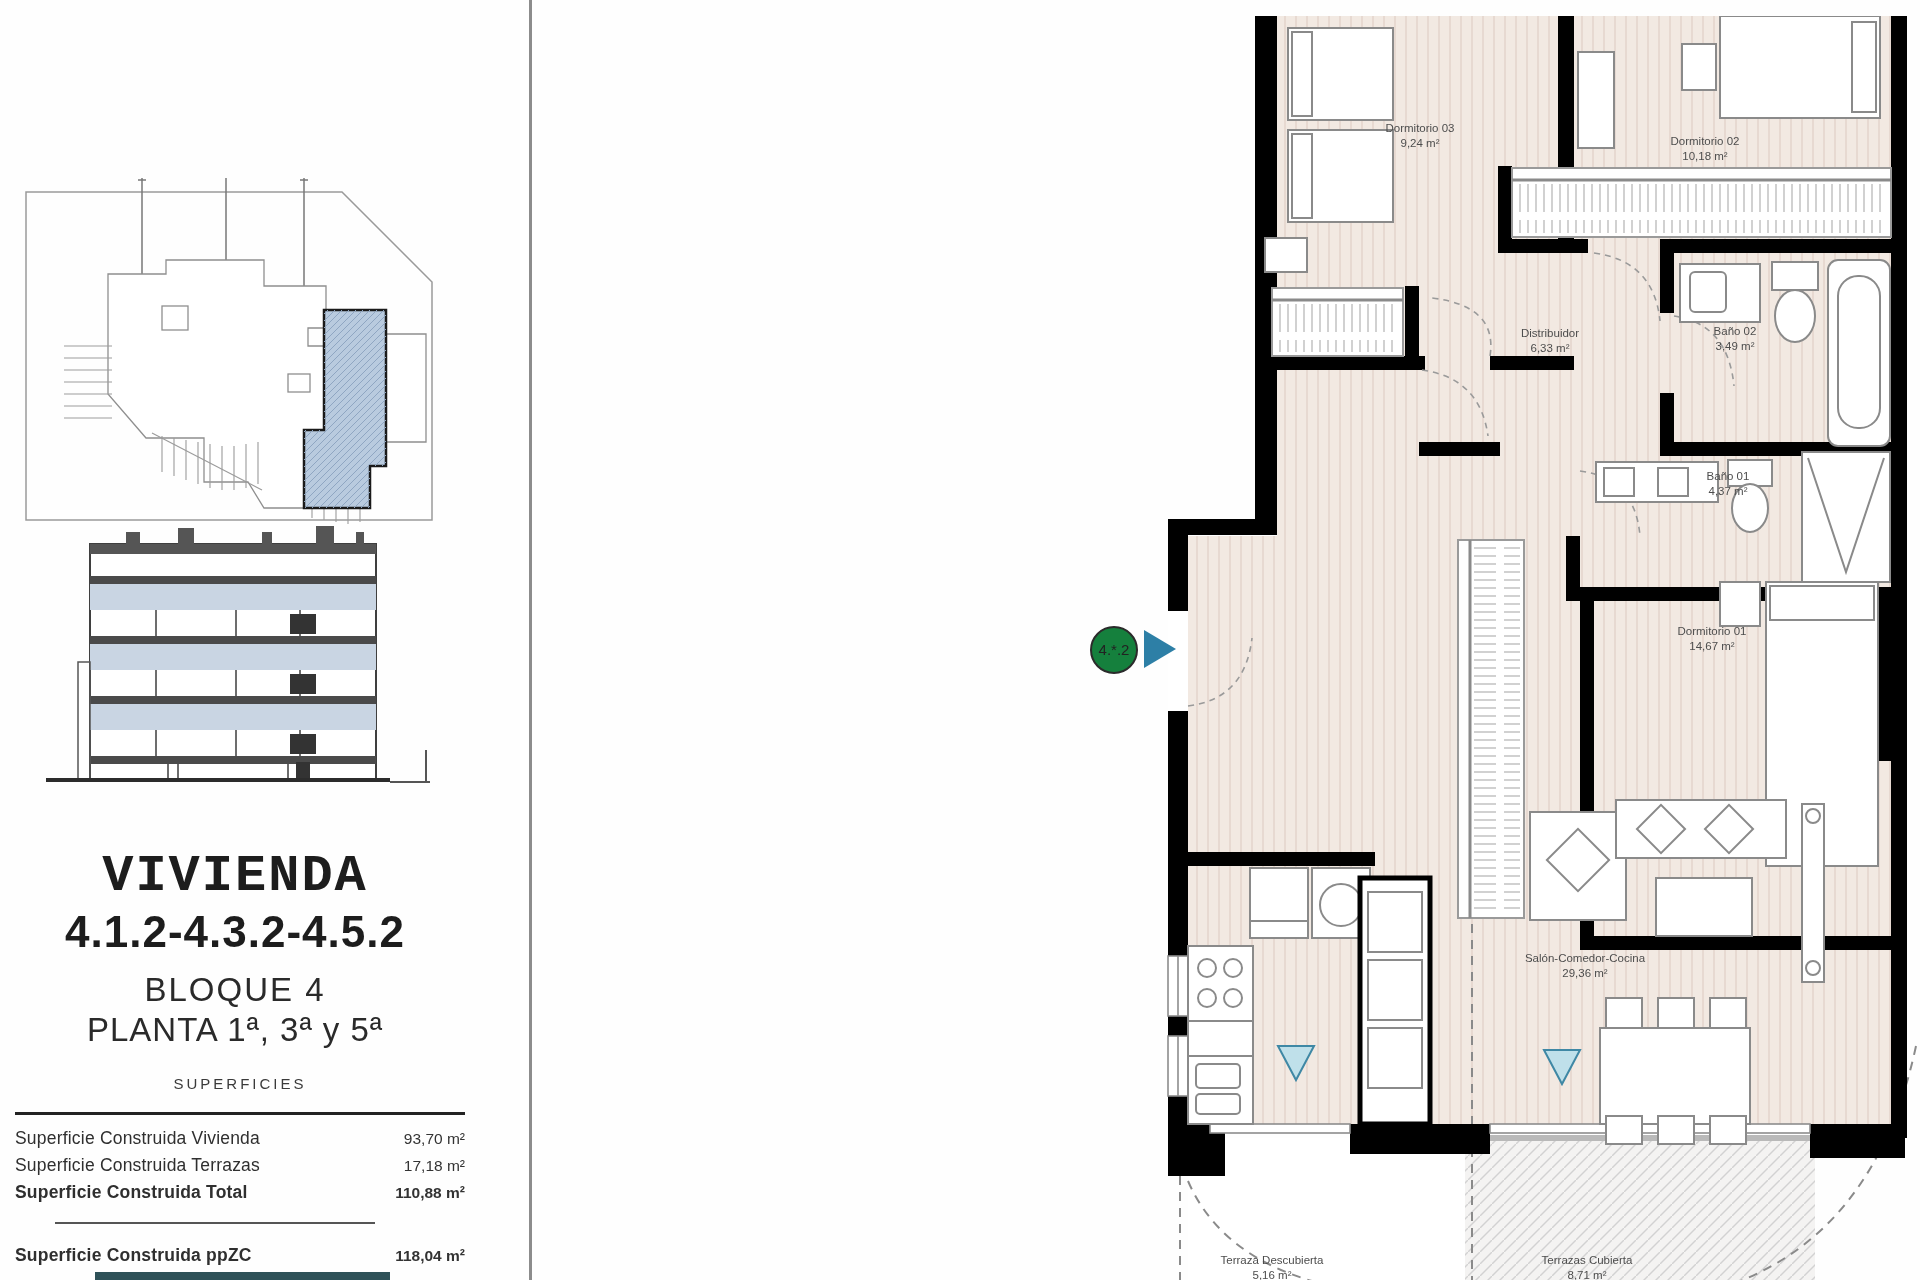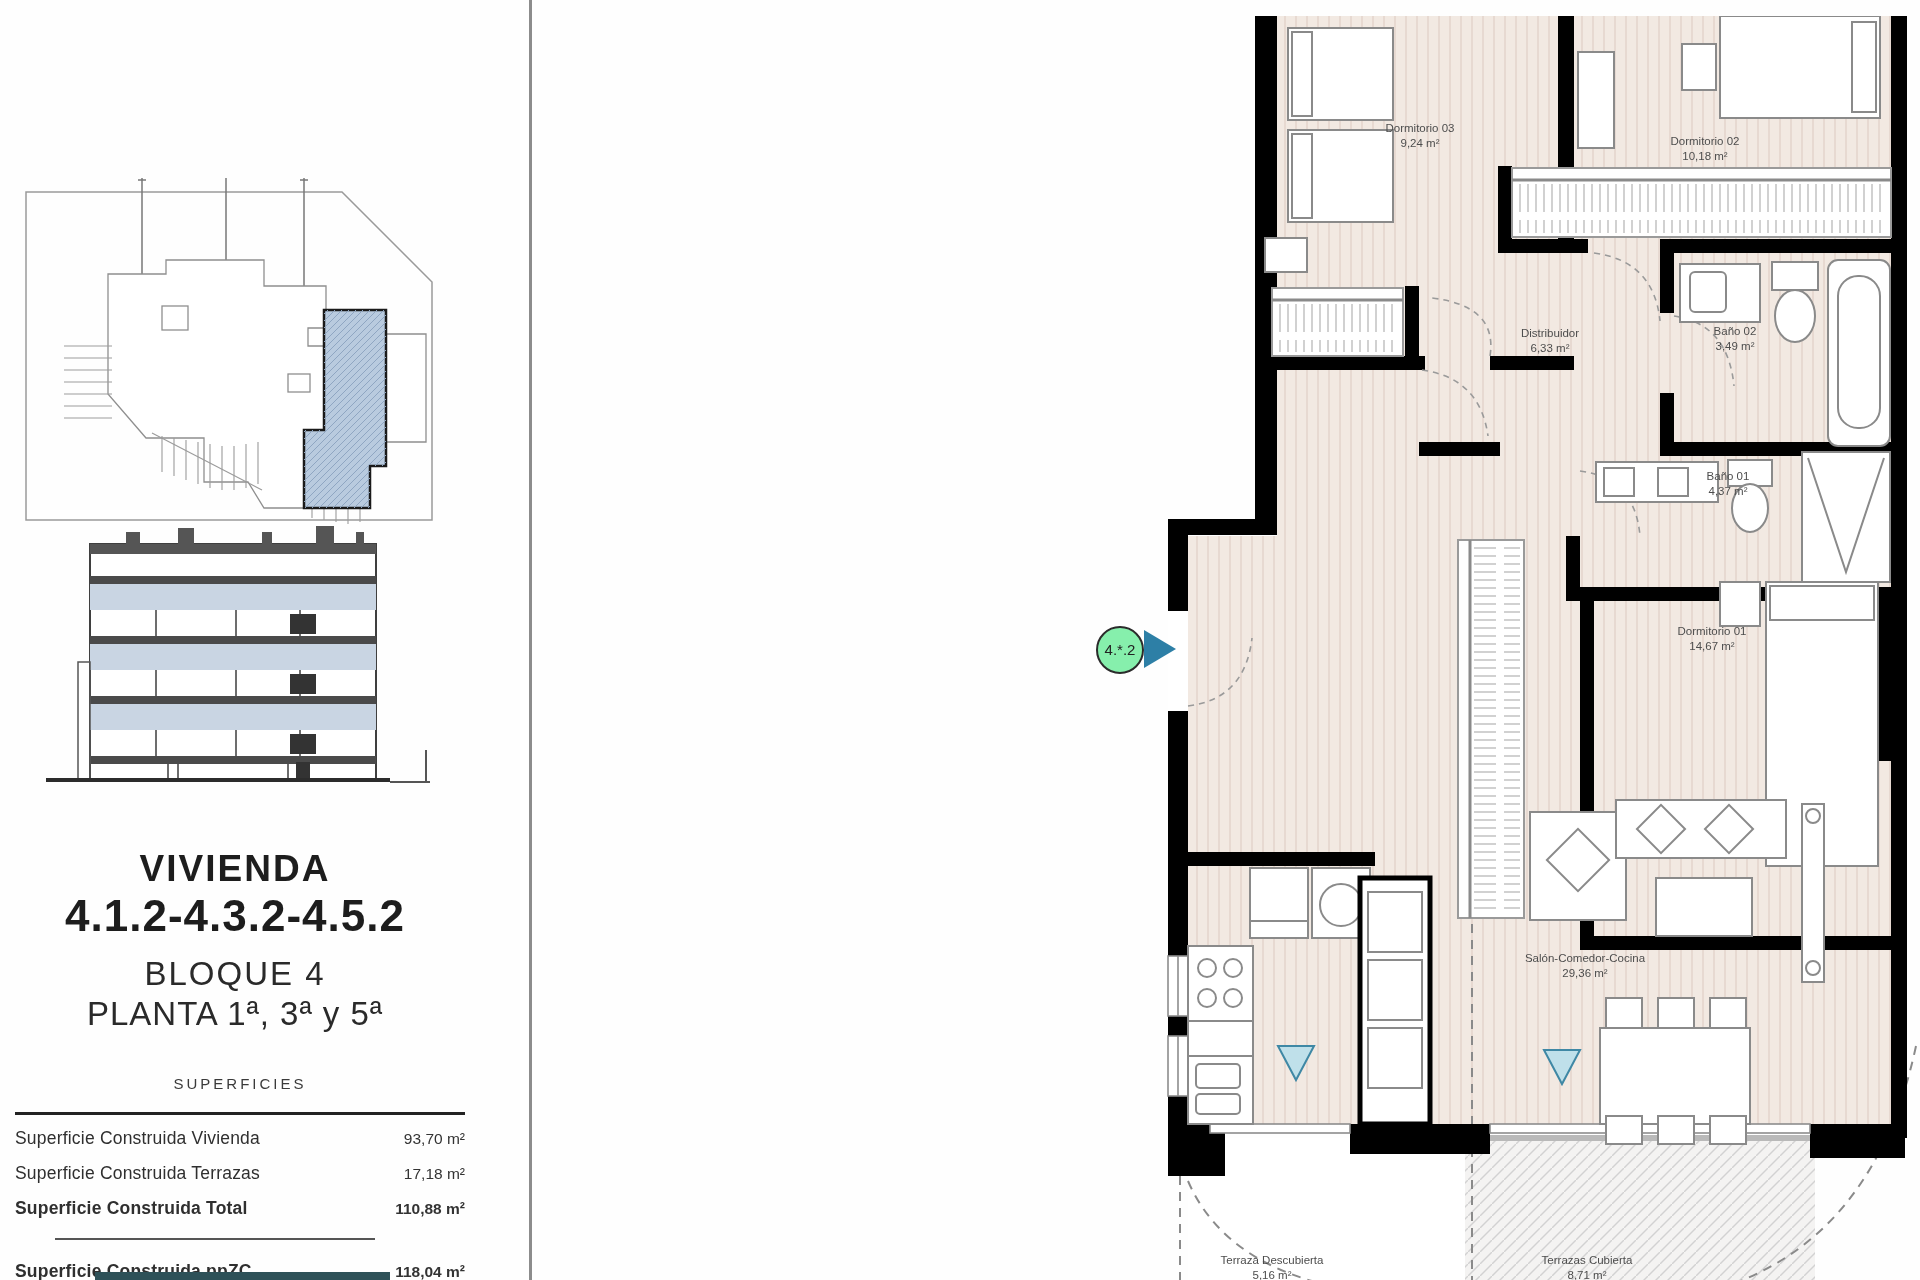--- a/index.html
+++ b/index.html
@@ -7,44 +7,44 @@
 
   
   .divider{position:absolute;left:529px;top:0;width:3px;height:1280px;background:#8c8c8c;}
 
   
   .panel{position:absolute;left:0;top:0;width:530px;height:1280px;}
   .siteplan{position:absolute;left:12px;top:178px;}
   .elevation{position:absolute;left:38px;top:522px;}
 
   .titleblock{position:absolute;left:0;top:850px;width:470px;text-align:center;color:#1d1d1d;}
-  .t-main{font-size:37px;font-weight:bold;letter-spacing:2px;line-height:1.05;}
+  .t-main{font-size:52px;font-weight:bold;letter-spacing:2px;line-height:1.05;font-family:Liberation Mono, monospace;}
   .t-code{font-size:44px;font-weight:bold;letter-spacing:1px;margin-top:2px;}
   .t-block{font-size:33px;font-weight:400;letter-spacing:2px;margin-top:14px;color:#2a2a2a;}
   .t-planta{font-size:33px;font-weight:400;letter-spacing:1px;margin-top:2px;color:#2a2a2a;}
 
   .surf{position:absolute;left:15px;top:1075px;width:450px;color:#2f2f2f;}
   .surf-h{font-size:15px;letter-spacing:3px;text-align:center;color:#3a3a3a;padding-bottom:20px;border-bottom:3px solid #222;}
   .surf-rows{margin-top:10px;}
-  .srow{display:flex;justify-content:space-between;align-items:baseline;font-size:17.5px;line-height:26px;margin-top:8px;}
+  .srow{display:flex;justify-content:space-between;align-items:baseline;font-size:17.5px;line-height:26px;}
   .srow .lab{letter-spacing:.2px;}
   .srow .val{font-size:15.5px;color:#333;}
   .srow.bold .lab{font-weight:bold;}
   .srow.bold .val{font-weight:bold;}
   .midrule{width:320px;margin:16px 0 18px 40px;border-top:2.5px solid #555;}
   .footer-bar{position:absolute;left:95px;top:1272px;width:295px;height:10px;background:var(--footer-bar,#2e5158);}
 
   
   .plan{position:absolute;left:1060px;top:0;width:860px;height:1280px;margin-top:16px;}
   .plan svg{position:absolute;left:0;top:0;}
   .room-label{position:absolute;transform:translate(-50%,-50%);text-align:center;
     font-size:11.5px;line-height:1.3;color:#4d4d4d;white-space:nowrap;}
   .unit-marker{position:absolute;left:30px;top:610px;width:120px;height:48px;}
-  .unit-circle{position:absolute;left:6px;top:0;width:44px;height:44px;border:2.5px solid #2b2b2b;border-radius:50%;
-    text-align:center;line-height:44px;font-size:15px;color:#222;background:#86efac;}
+  .unit-circle{position:absolute;left:0;top:0;width:44px;height:44px;border:2.5px solid #2b2b2b;border-radius:50%;
+    text-align:center;line-height:44px;font-size:15px;color:#222;background:#15803d;}
   .unit-arrow{position:absolute;left:54px;top:4px;width:0;height:0;
     border-top:19px solid transparent;border-bottom:19px solid transparent;
     border-left:32px solid var(--accent-teal,#2d7fa6);}
 </style>
 </head>
 <body>
 
 <div id="page">
 
   <div class="divider"></div>

